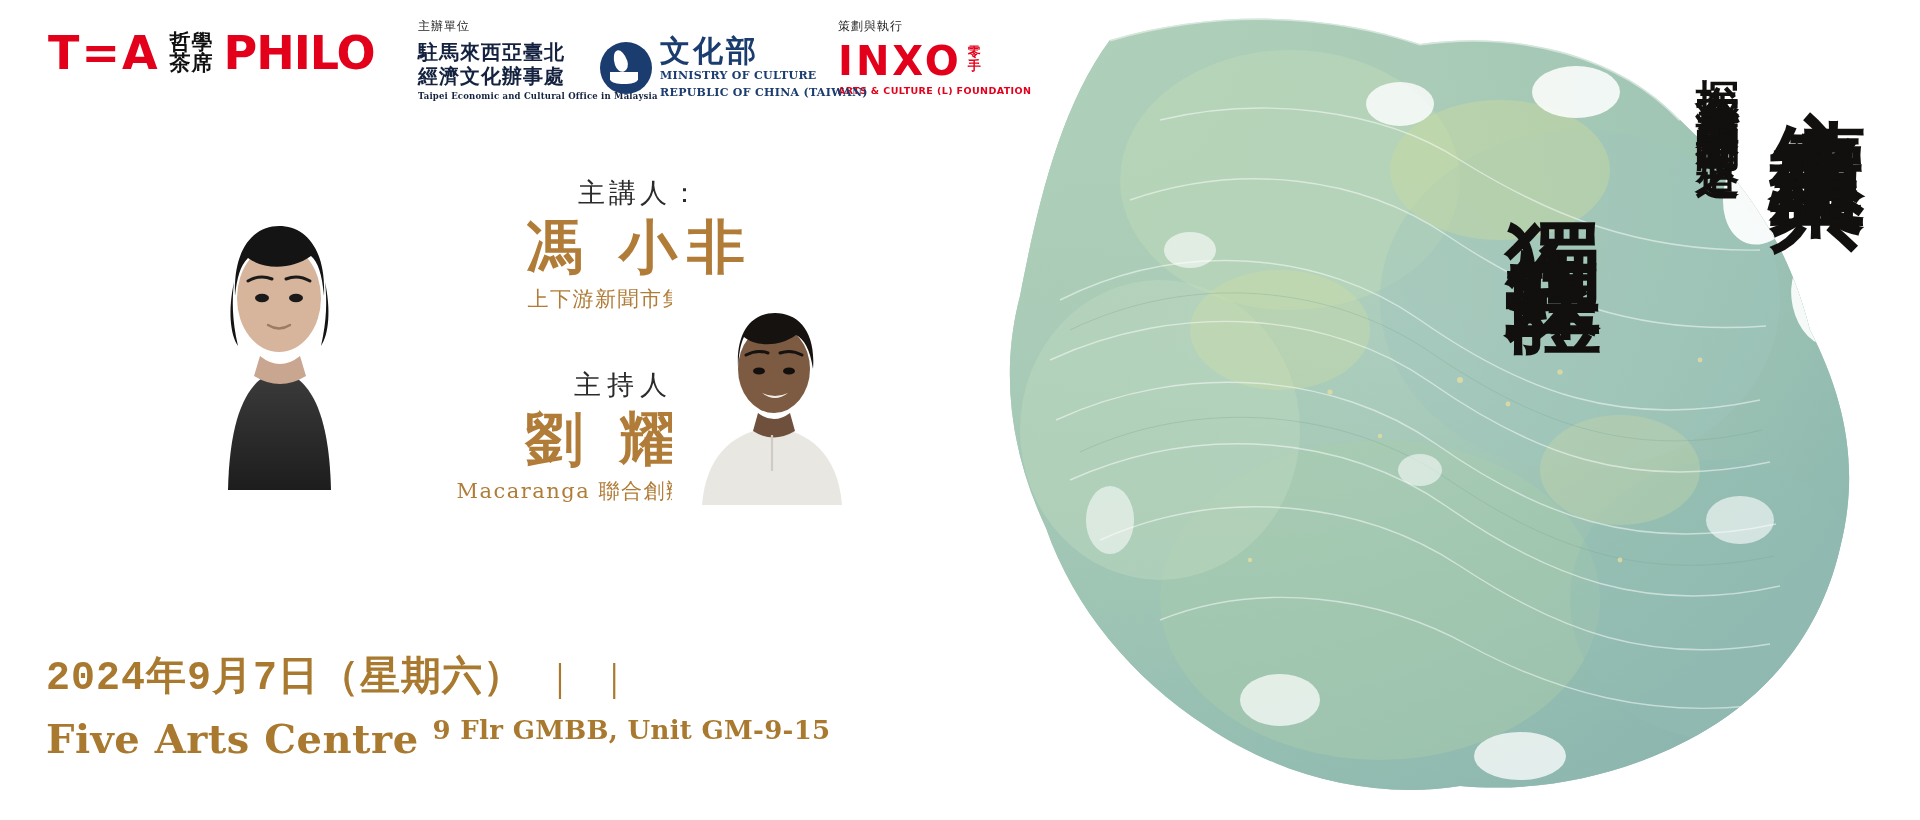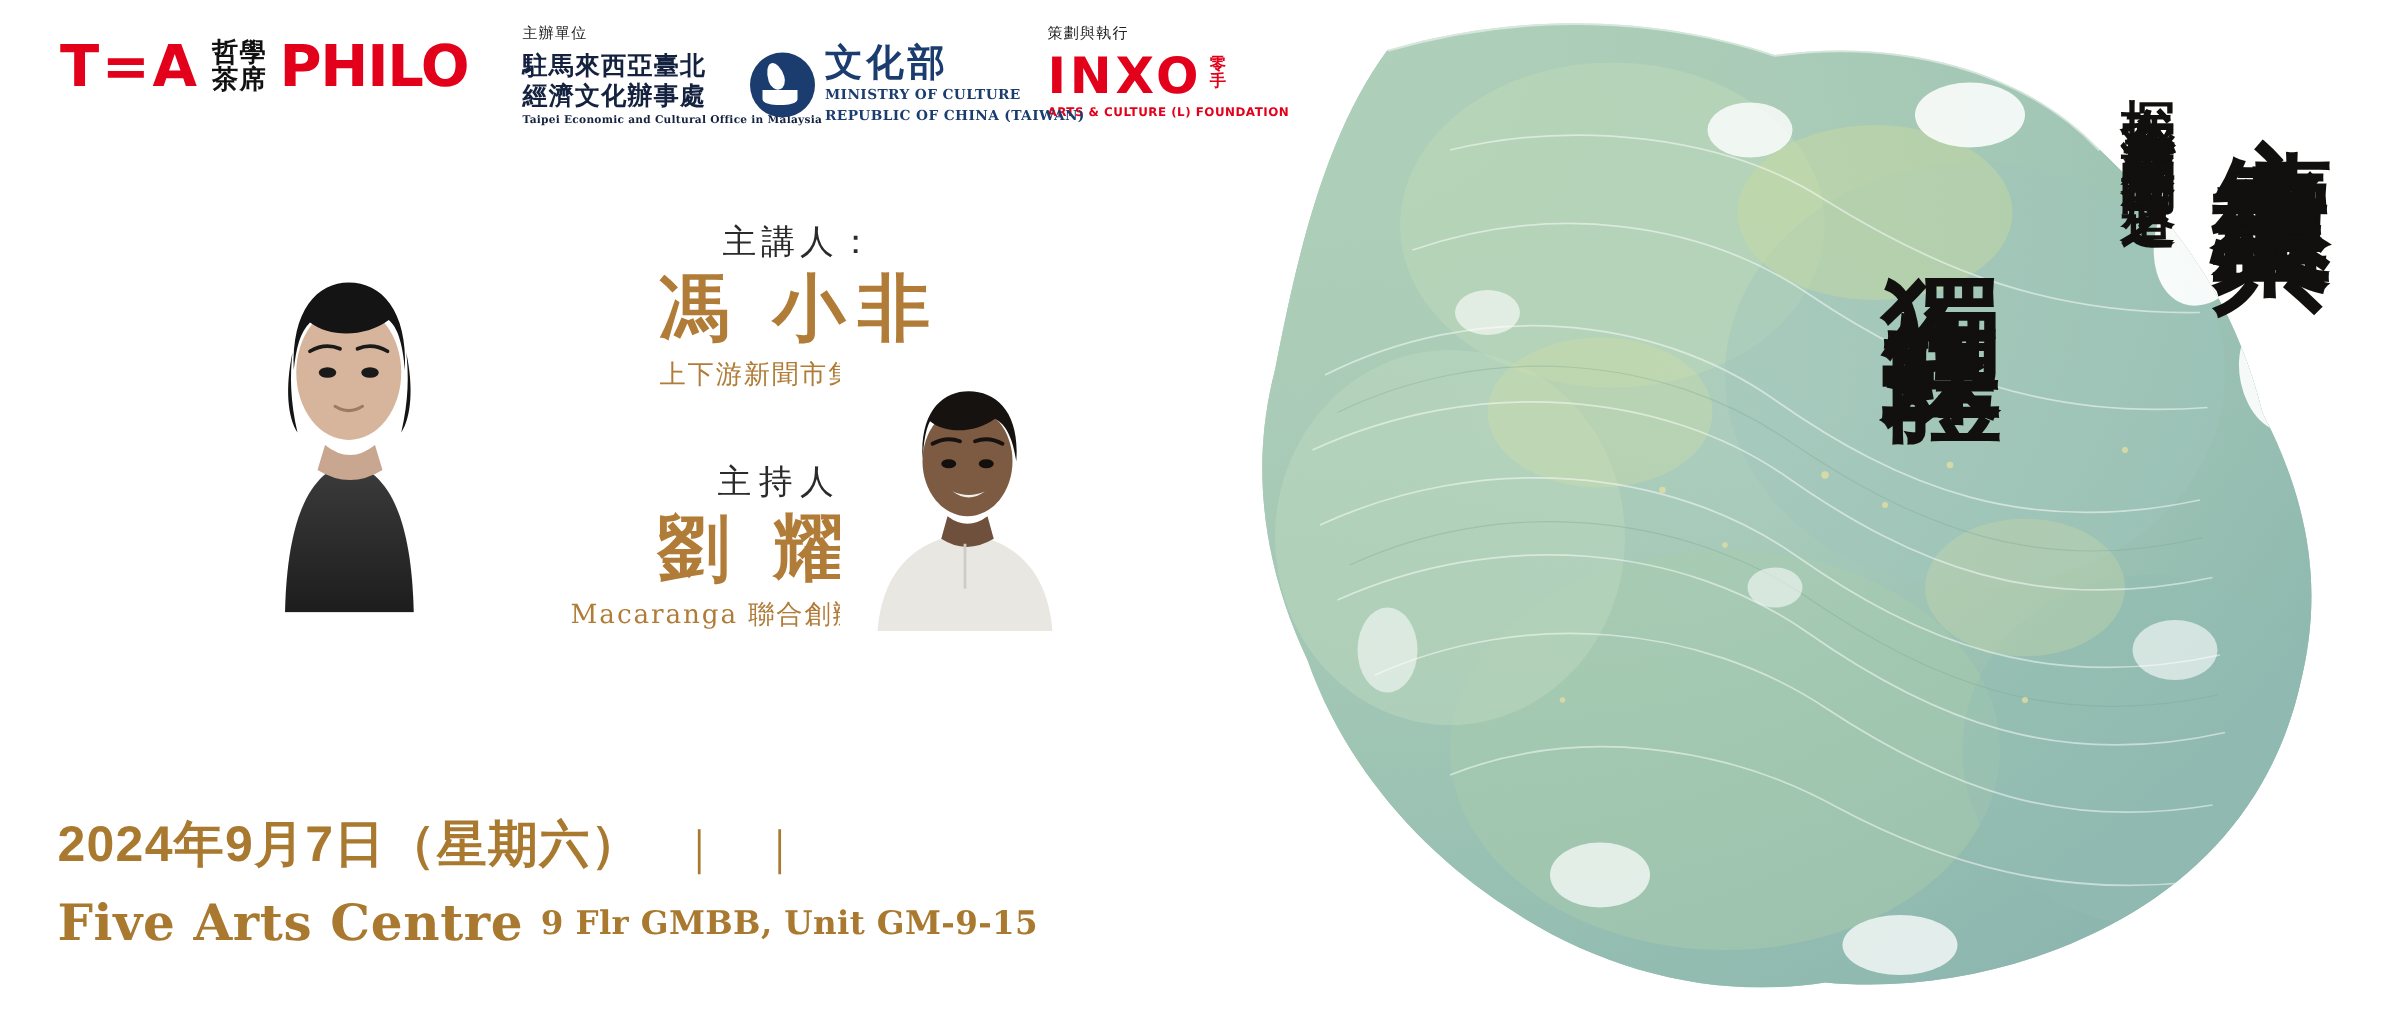--- a/index.html
+++ b/index.html
@@ -37,33 +37,33 @@
   .inxo-cjk span{font-family:"DejaVu Sans",sans-serif;font-size:13px;color:#e3001b;font-weight:700;}
   .inxo-tag{font-family:"DejaVu Sans",sans-serif;font-weight:700;font-size:9.5px;color:#e3001b;letter-spacing:0.4px;margin-top:4px;}
 
   
   .portrait{position:absolute;left:172px;top:170px;width:215px;height:320px;overflow:hidden;}
   .portrait svg{display:block;}
 
   
   .people{position:absolute;left:360px;top:175px;width:560px;text-align:center;}
   .role{font-family:"DejaVu Serif",serif;font-size:27px;color:#2b2b2b;letter-spacing:4px;margin-bottom:4px;}
-  .pname{font-family:Liberation Serif, serif;font-weight:700;font-size:58px;color:#b07c37;letter-spacing:10px;line-height:1.1;margin:2px 0 6px 0;}
+  .pname{font-family:Liberation Sans, sans-serif;font-weight:700;font-size:58px;color:#b07c37;letter-spacing:10px;line-height:1.1;margin:2px 0 6px 0;}
   .pcred{font-family:"DejaVu Serif",serif;font-size:21px;color:#b07c37;letter-spacing:1.5px;}
   .people .blk2{margin-top:54px;}
   .blk2 .role{letter-spacing:6px;}
 
   
   .host-portrait{position:absolute;left:672px;top:285px;width:200px;height:220px;overflow:hidden;}
 
   
   .info{position:absolute;left:46px;top:648px;color:#a8792f;}
-  .info-line1{display:flex;align-items:flex-end;gap:28px;font-family:Liberation Sans, sans-serif;font-weight:700;font-size:40px;letter-spacing:1px;}
+  .info-line1{display:flex;align-items:flex-end;gap:18px;font-family:Liberation Mono, monospace;font-weight:700;font-size:40px;letter-spacing:1px;}
   .sep{color:#a8792f;font-weight:400;font-size:36px;}
-  .info-line2{display:flex;align-items:center;gap:14px;margin-top:12px;}
+  .info-line2{display:flex;align-items:flex-start;gap:14px;margin-top:12px;}
   .venue{font-family:"DejaVu Serif",serif;font-weight:700;font-size:40px;letter-spacing:0.5px;}
   .venue-sub{font-family:"DejaVu Serif",serif;font-weight:700;font-size:26px;letter-spacing:0.3px;}
 
   
   .art{position:absolute;left:860px;top:0;width:1060px;height:820px;overflow:hidden;}
   .art svg{position:absolute;left:0;top:0;}
 
   .title-cols{position:absolute;left:860px;top:0;width:1060px;height:820px;}
   .vcol{position:absolute;writing-mode:vertical-rl;text-orientation:upright;font-family:"DejaVu Serif",serif;font-weight:700;color:#12100e;}
   .col-main1{right:36px;top:30px;font-size:96px;letter-spacing:12px;}

